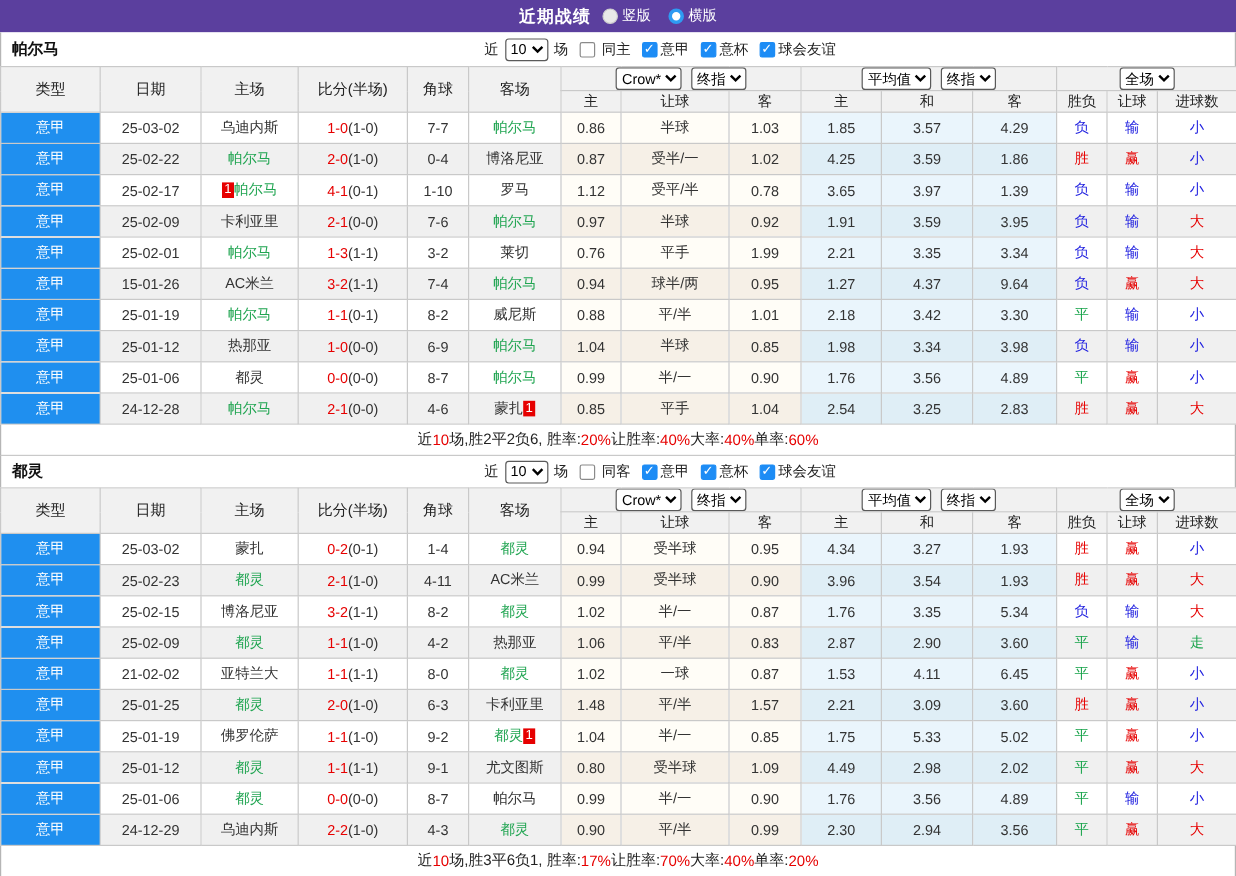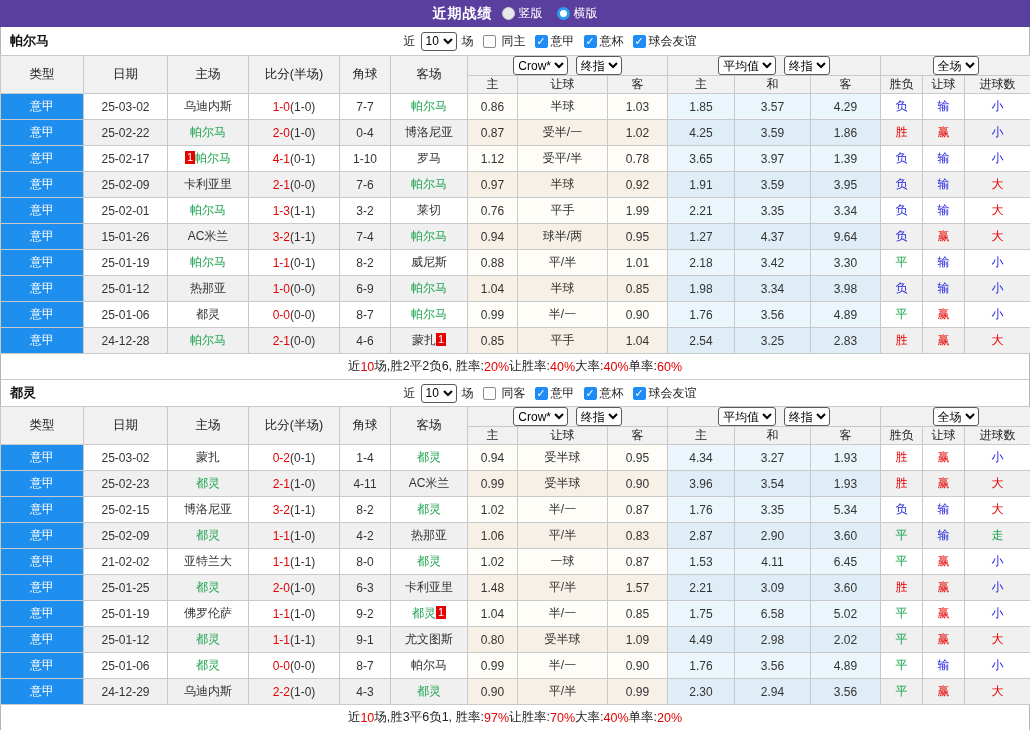--- a/index.html
+++ b/index.html
@@ -509,21 +509,21 @@
             <td class="league">意甲</td>
             <td>25-01-19</td>
             <td><span class="team">佛罗伦萨</span></td>
             <td><span class="ft">1-1</span><span class="ht">(1-0)</span></td>
             <td>9-2</td>
             <td><span class="team focal">都灵</span><span class="card">1</span></td>
             <td class="c-crow">1.04</td>
             <td class="c-crow">半/一</td>
             <td class="c-crow">0.85</td>
             <td class="c-avg">1.75</td>
-            <td class="c-avg">6.58</td>
+            <td class="c-avg">5.33</td>
             <td class="c-avg">5.02</td>
             <td class="res g">平</td>
             <td class="res r">赢</td>
             <td class="res b">小</td>
           </tr>
           <tr>
             <td class="league">意甲</td>
             <td>25-01-12</td>
             <td><span class="team focal">都灵</span></td>
             <td><span class="ft">1-1</span><span class="ht">(1-1)</span></td>
@@ -572,21 +572,21 @@
             <td class="res g">平</td>
             <td class="res r">赢</td>
             <td class="res r">大</td>
           </tr>
         </tbody>
     </table>
     <div class="summary">
         <span class="k">近</span>
         <span class="r">10</span>
         <span class="k">场,胜3平6负1, 胜率:</span>
-        <span class="r">97%</span>
+        <span class="r">17%</span>
         <span class="k"> 让胜率:</span>
         <span class="r">70%</span>
         <span class="k"> 大率:</span>
         <span class="r">40%</span>
         <span class="k"> 单率:</span>
         <span class="r">20%</span>
       </div>
   </div>
 
 </div>

